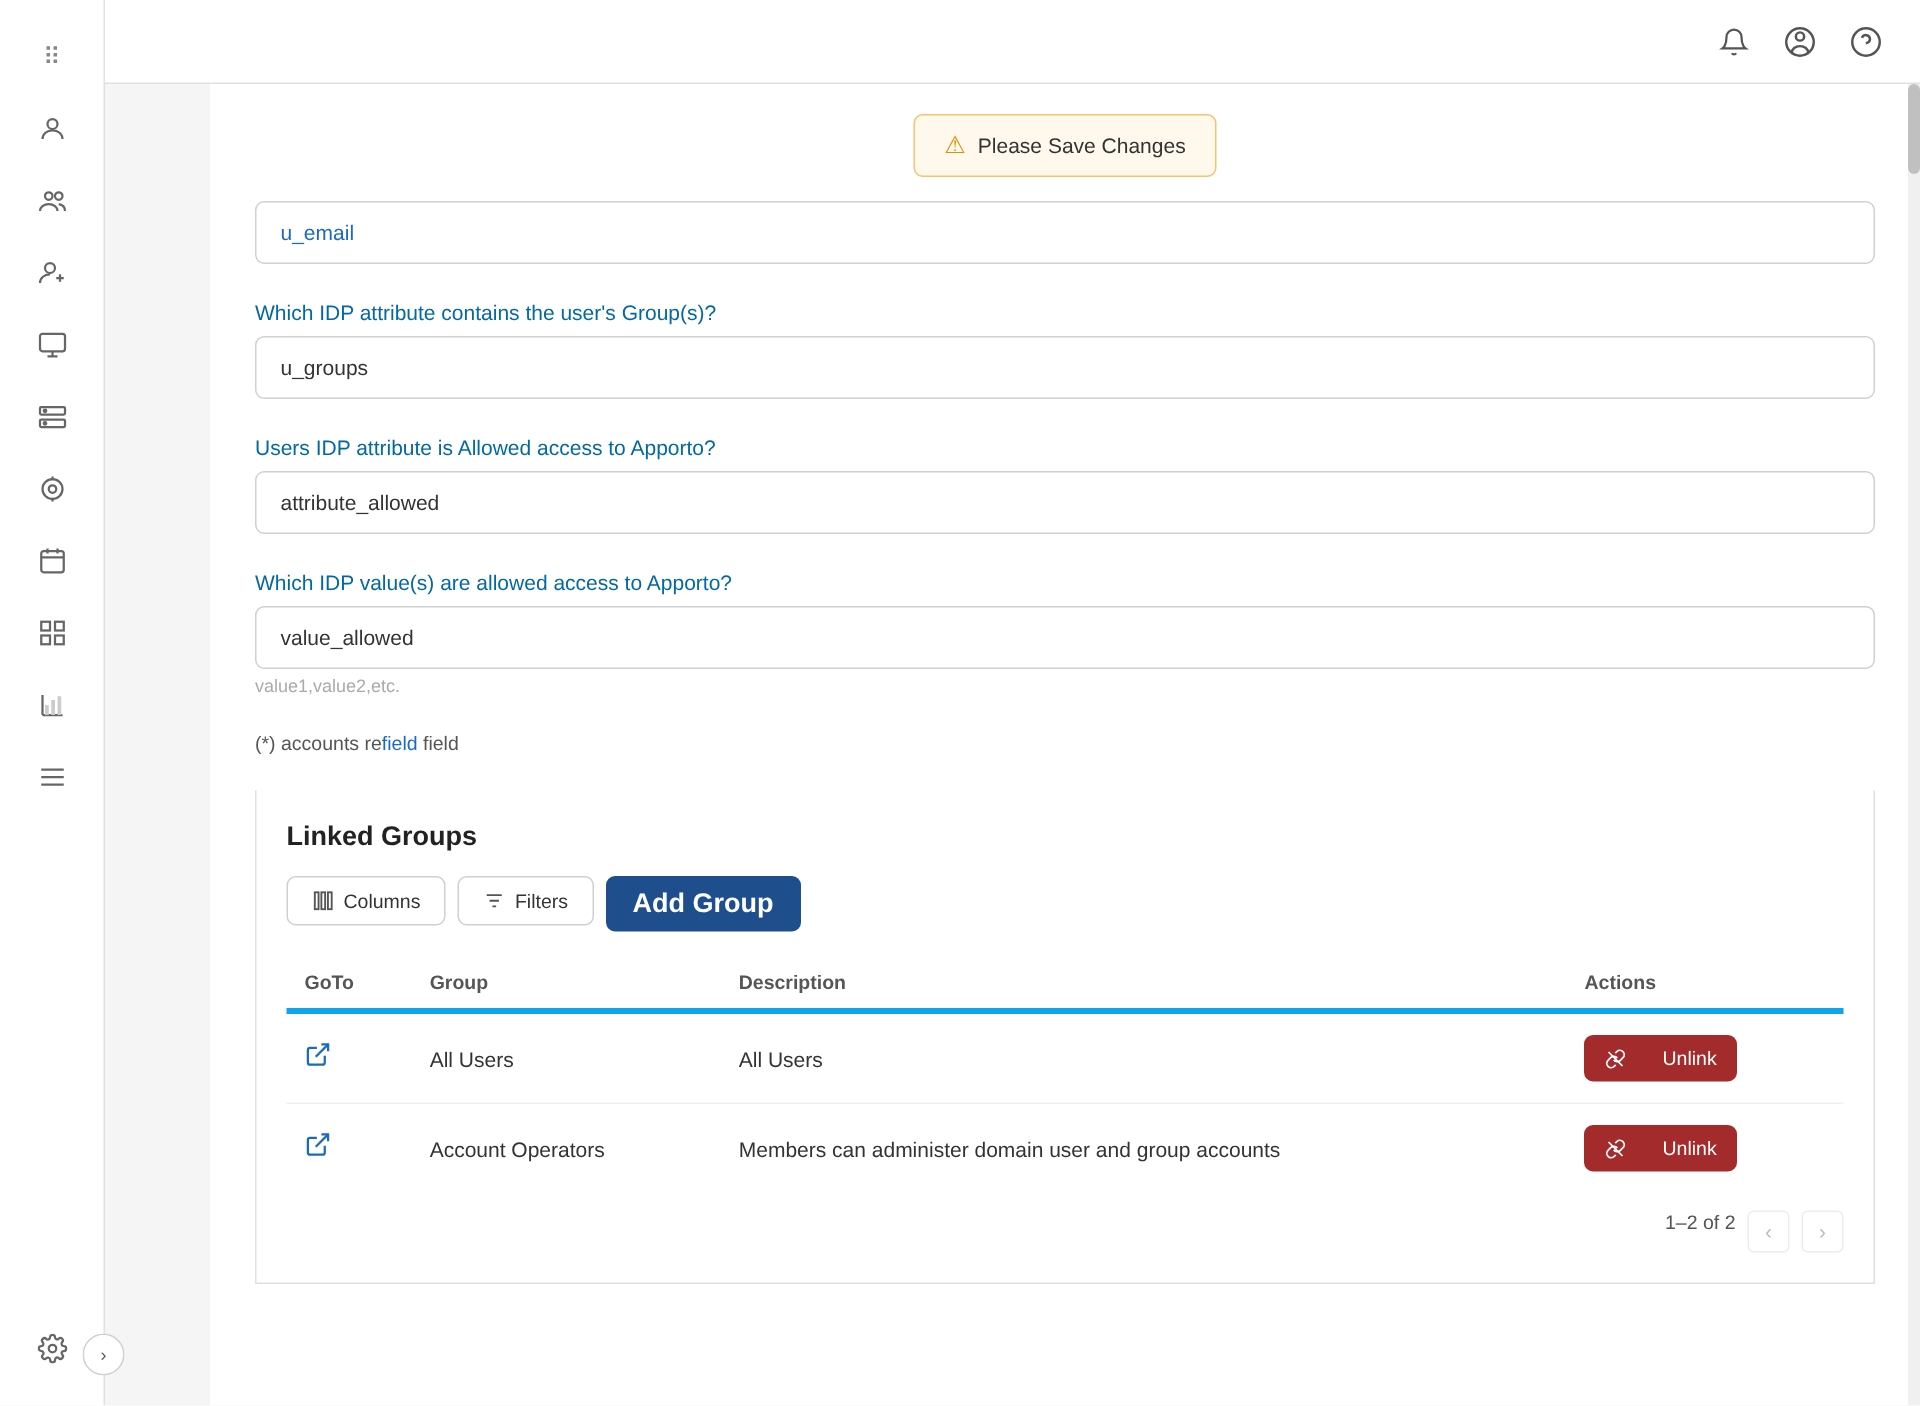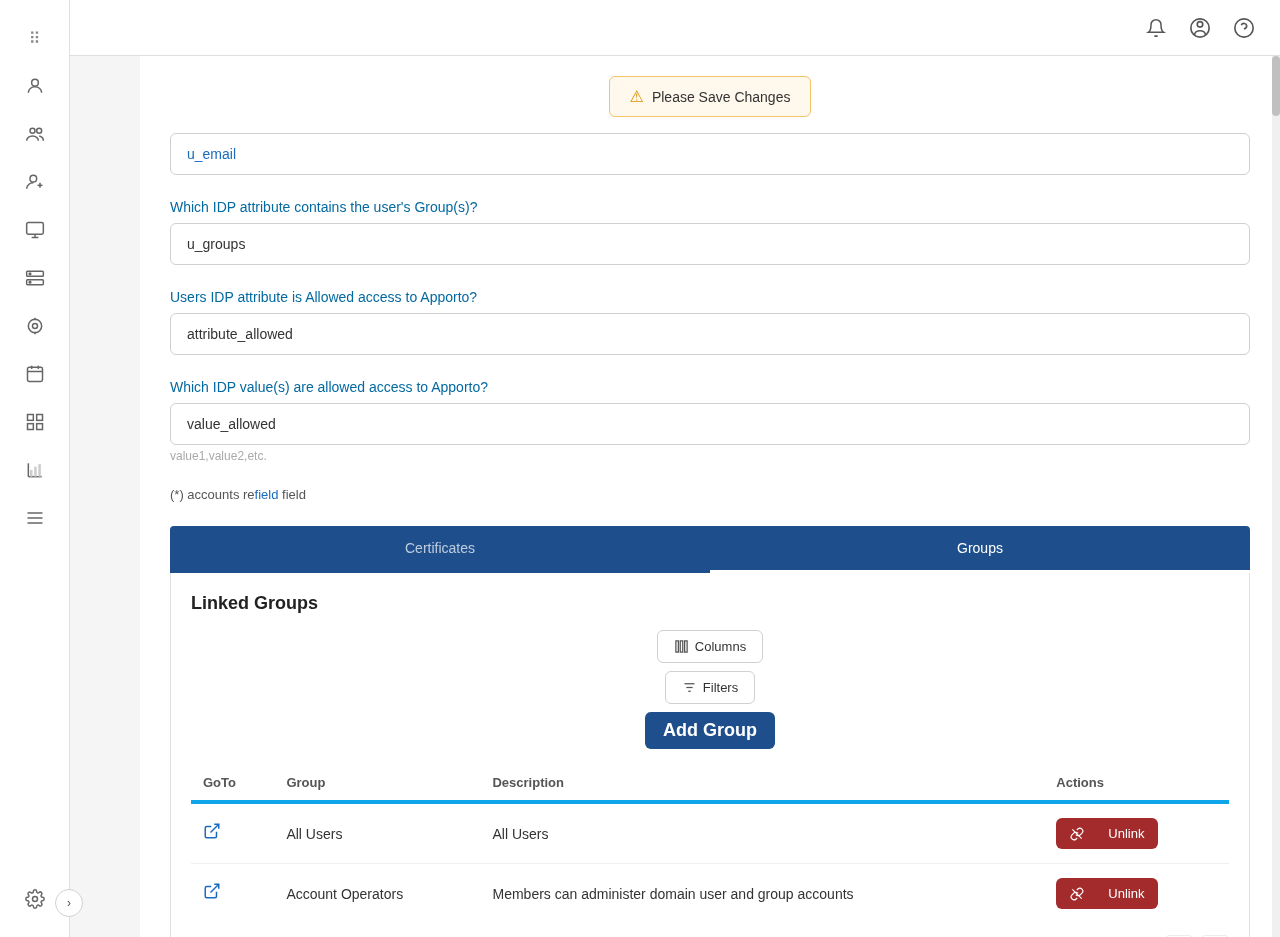--- a/index.html
+++ b/index.html
@@ -157,22 +157,21 @@
       font-weight: 600;
       color: #222;
       margin-bottom: 16px;
     }
 
     
     .toolbar {
       display: flex;
       gap: 8px;
       margin-bottom: 16px;
-      align-items: center;
-      flex-direction: column;
+      align-items: flex-start;
     }
     .btn-toolbar {
       display: flex;
       align-items: center;
       gap: 6px;
       padding: 8px 16px;
       border: 1px solid #d0d0d0;
       border-radius: 6px;
       background: #fff;
       cursor: pointer;
@@ -439,24 +438,20 @@
     <div class="form-section">
       <label class="form-label">Which IDP value(s) are allowed access to Apporto?</label>
       <input class="form-input" value="value_allowed" readonly="" style="">
       <div class="form-hint">value1,value2,etc.</div>
     </div>
 
     <div class="required-note">
       <span>(*) </span><span>accounts re</span><span style="color: #1a6abf;">field</span><span> field</span>
     </div>
 
-    <div class="tab-bar">
-      <div class="tab">Certificates</div>
-      <div class="tab active">Groups</div>
-    </div>
 
     <div class="linked-groups">
       <h2 class="linked-groups-title">Linked Groups</h2>
 
       <div class="toolbar">
         <button class="btn-toolbar">
           <svg width="15" height="15" viewBox="0 0 24 24" fill="none" stroke="#555" stroke-width="2">
               <rect x="3" y="3" width="4" height="18"></rect>
               <rect x="10" y="3" width="4" height="18"></rect>
               <rect x="17" y="3" width="4" height="18"></rect>

